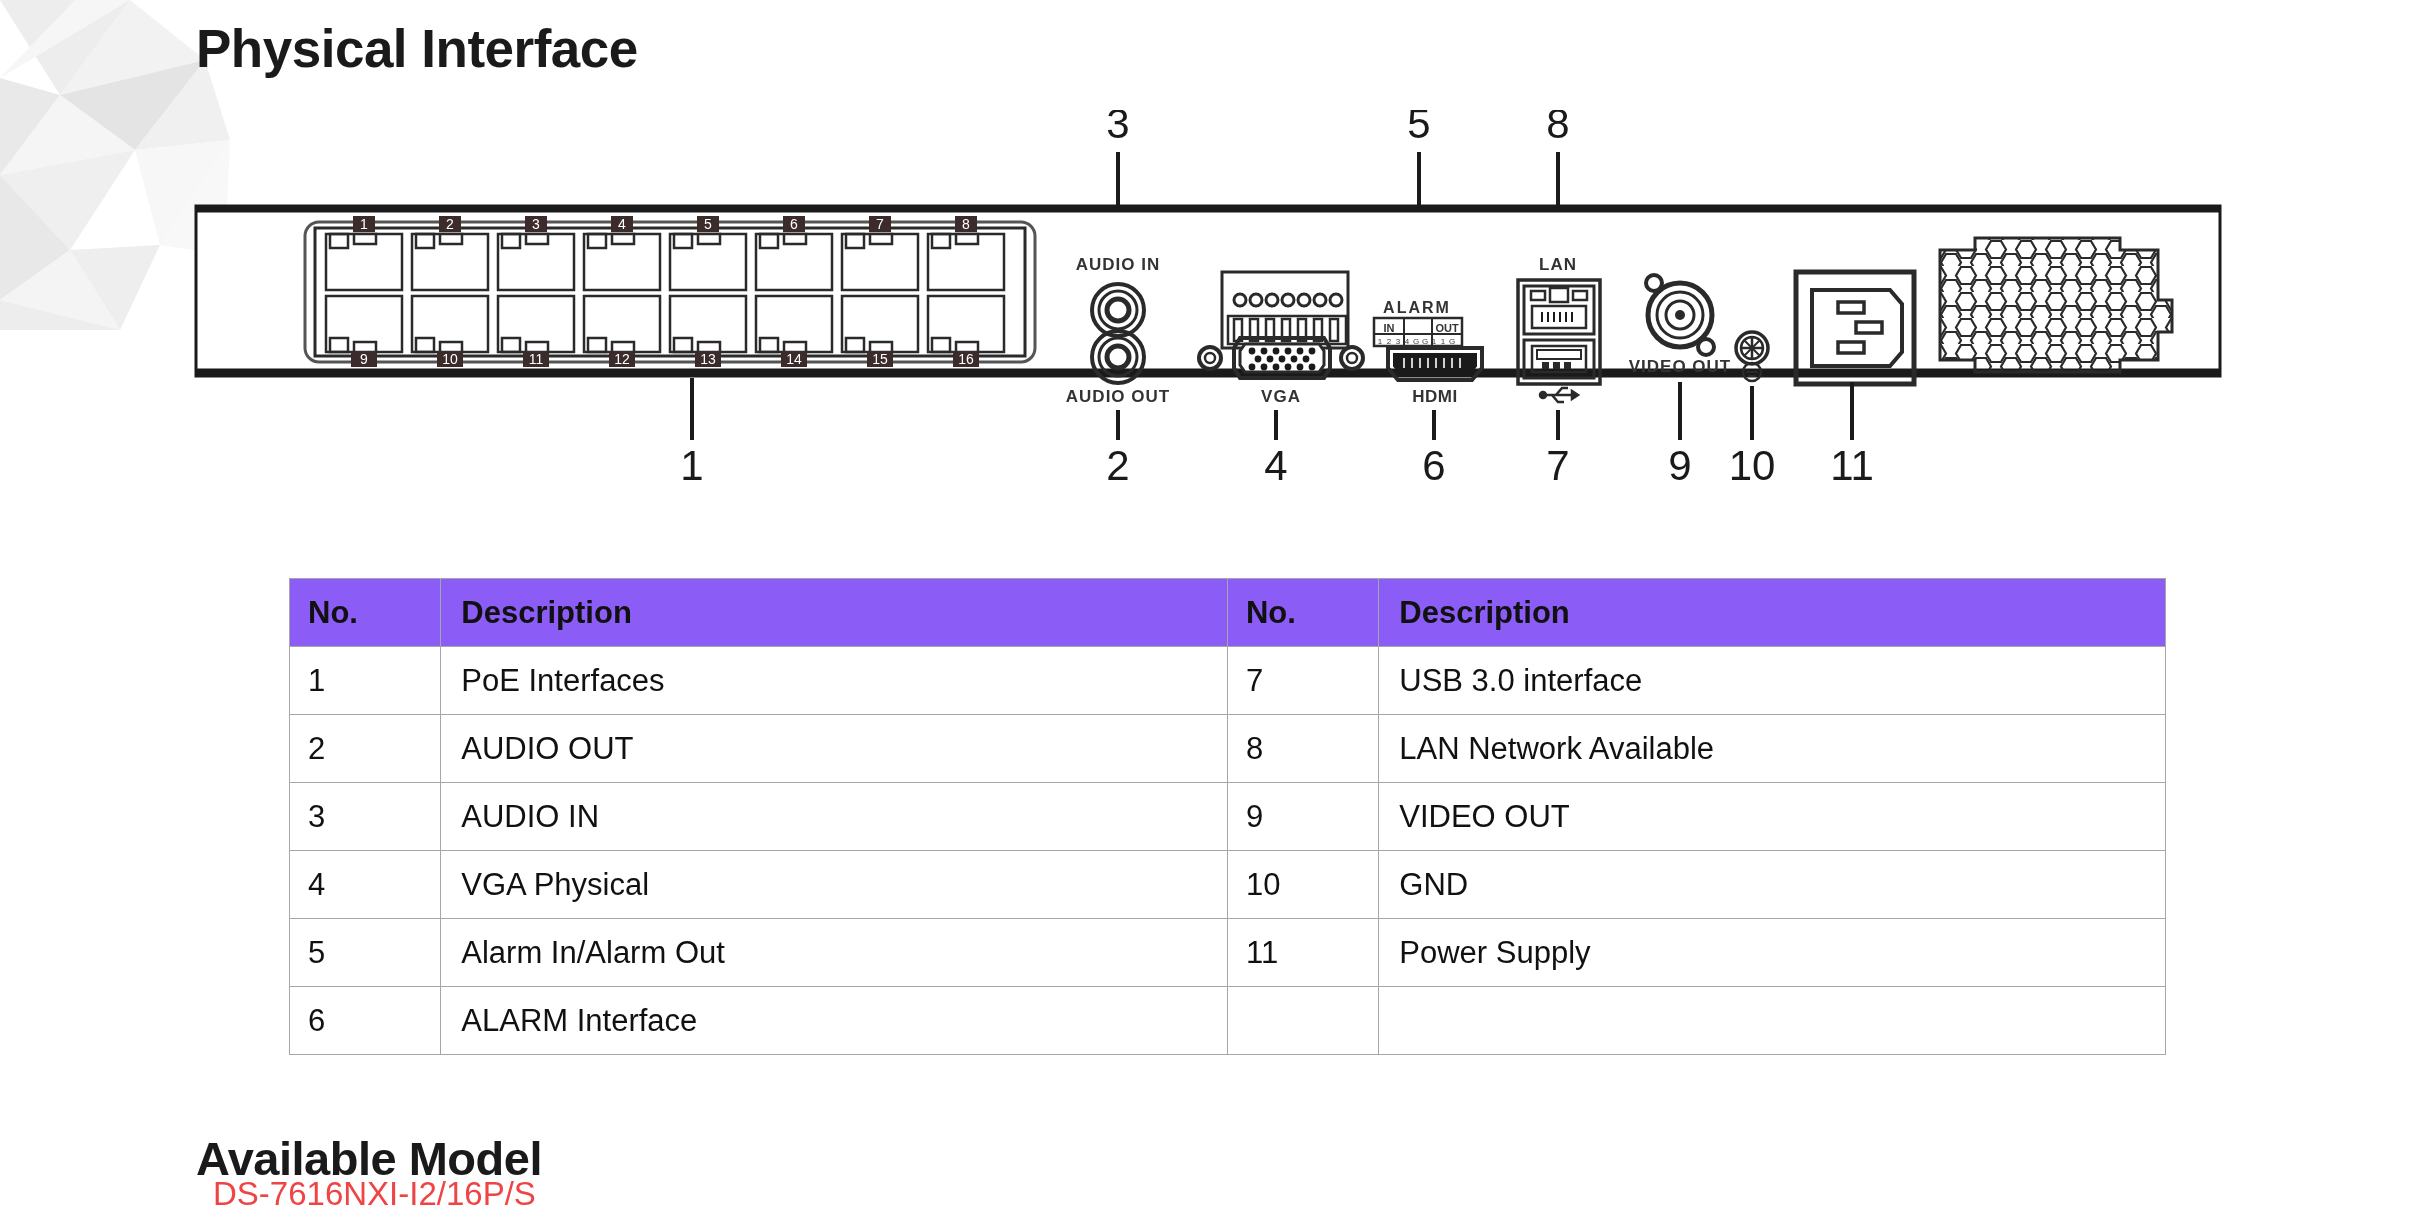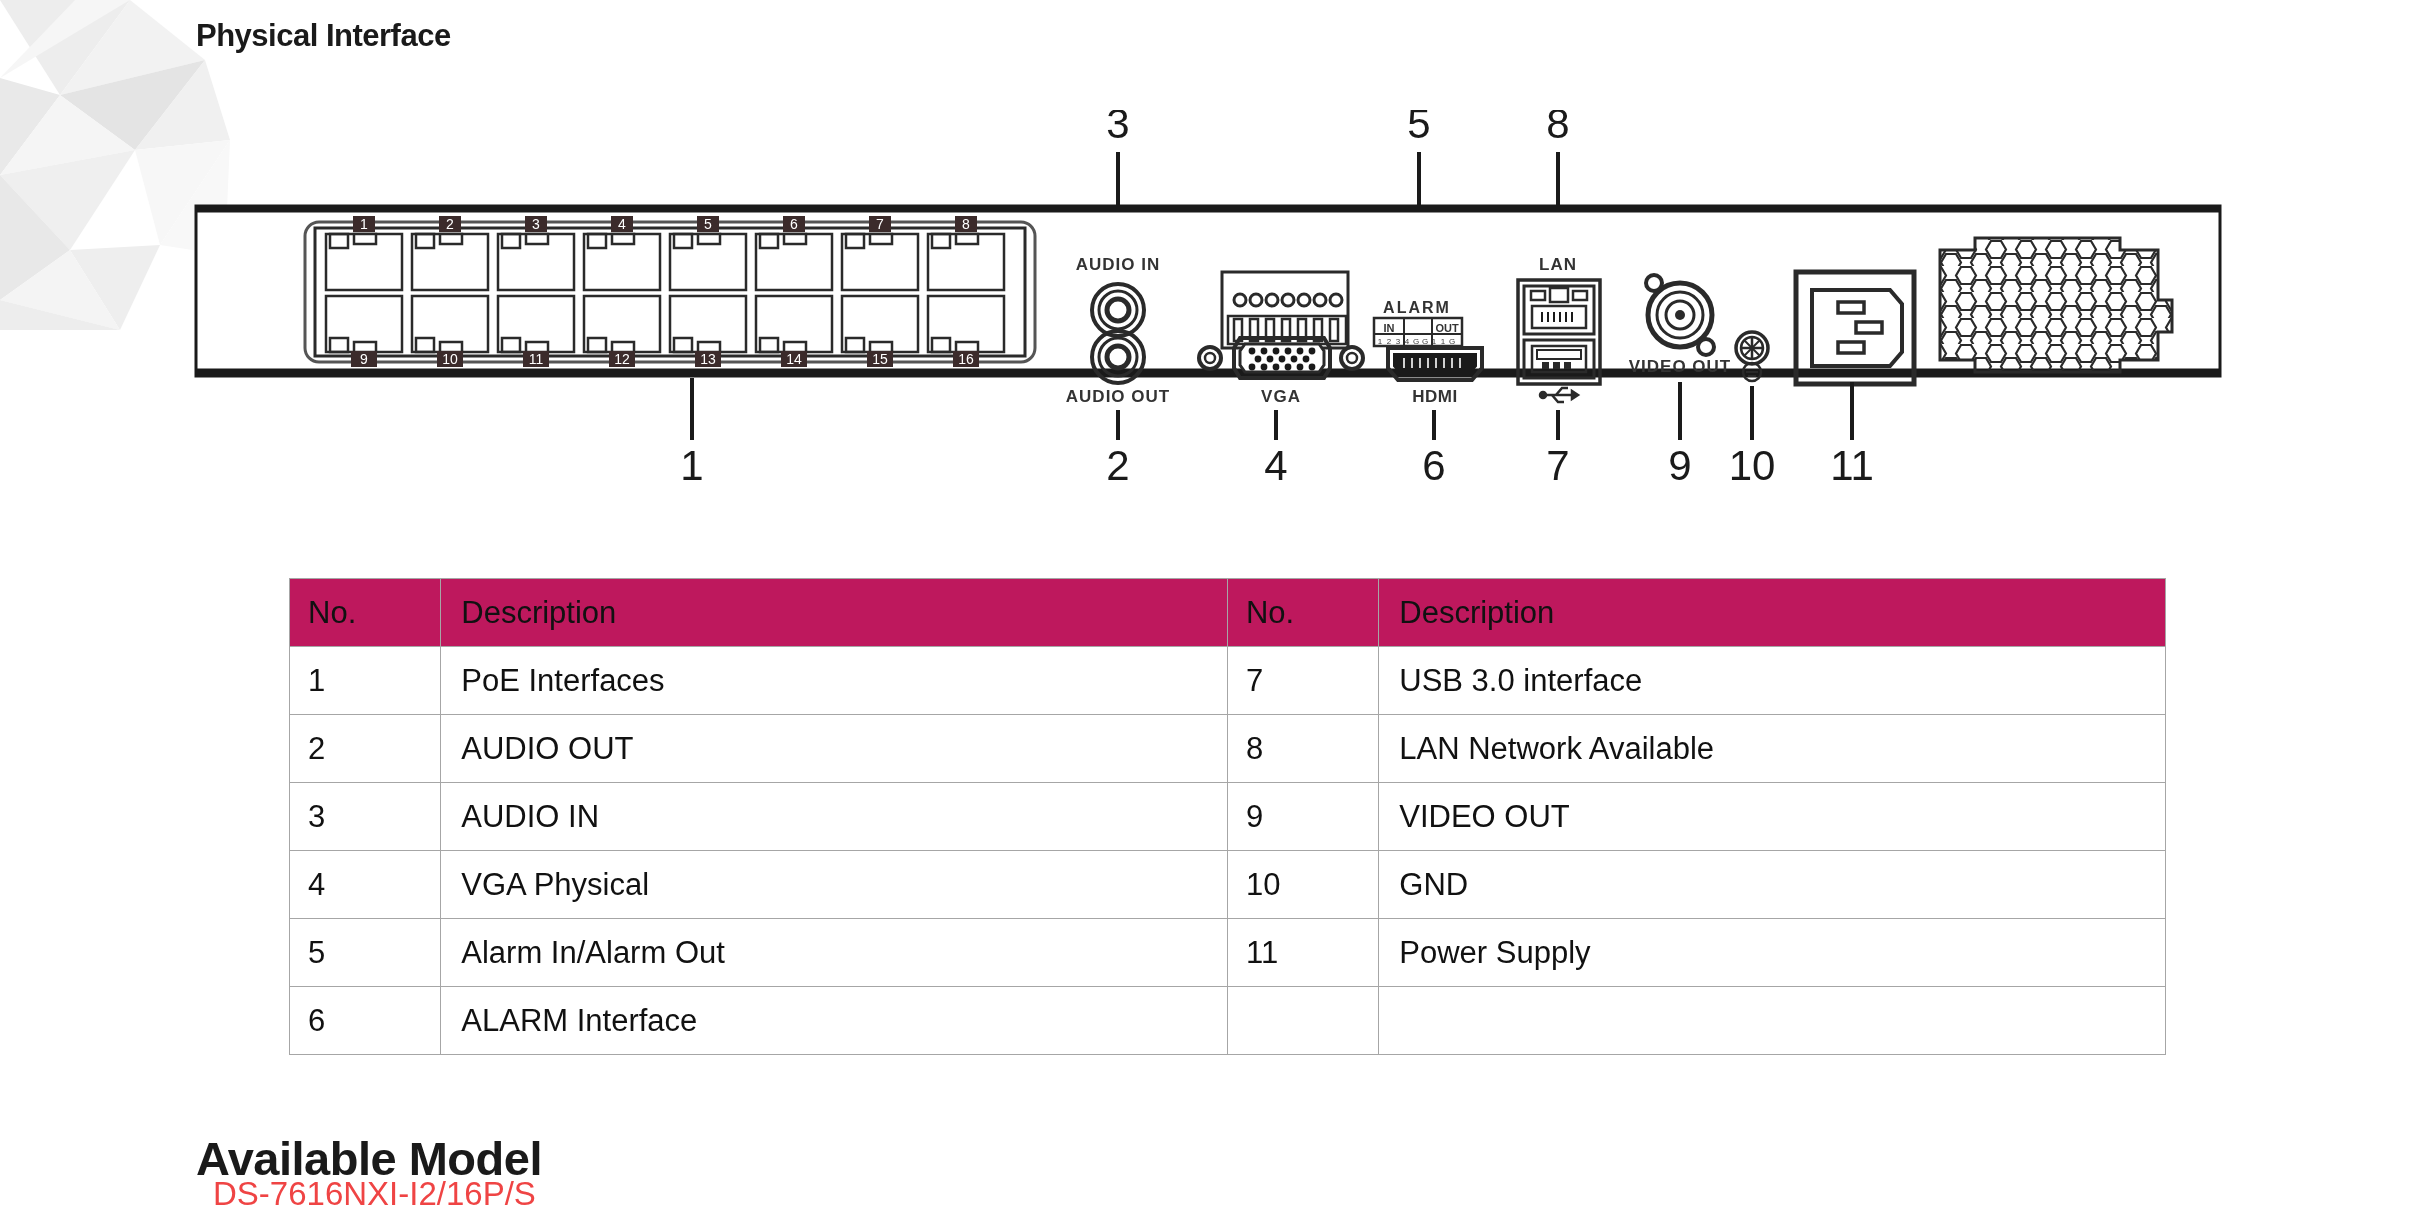--- a/index.html
+++ b/index.html
@@ -20,21 +20,21 @@
     width: 300px; height: 330px;
     pointer-events: none;
     z-index: 0;
   }
 
   
   #page-title {
     position: absolute;
     left: 196px;
     top: 18px;
-    font-size: 31px;
+    font-size: 53px;
     font-weight: bold;
     color: #1a1a1a;
     letter-spacing: -0.5px;
     z-index: 3;
   }
 
   
   #diagram {
     position: absolute;
     left: 0;
@@ -57,22 +57,22 @@
   #pin-table td, #pin-table th {
     border: 1px solid #a6a6a6;
     height: 68px;
     font-size: 31px;
     color: #111111;
     text-align: left;
     vertical-align: middle;
     font-weight: normal;
   }
   #pin-table thead th {
-    background: #be185d;
-    font-weight: normal;
+    background: #8b5cf6;
+    font-weight: bold;
   }
   .c-no   { width: 150px; padding-left: 18px; }
   .c-desc { width: 780px; padding-left: 20px; }
 
   
   #model-title {
     position: absolute;
     left: 196px;
     top: 1088px;
     font-size: 47px;

